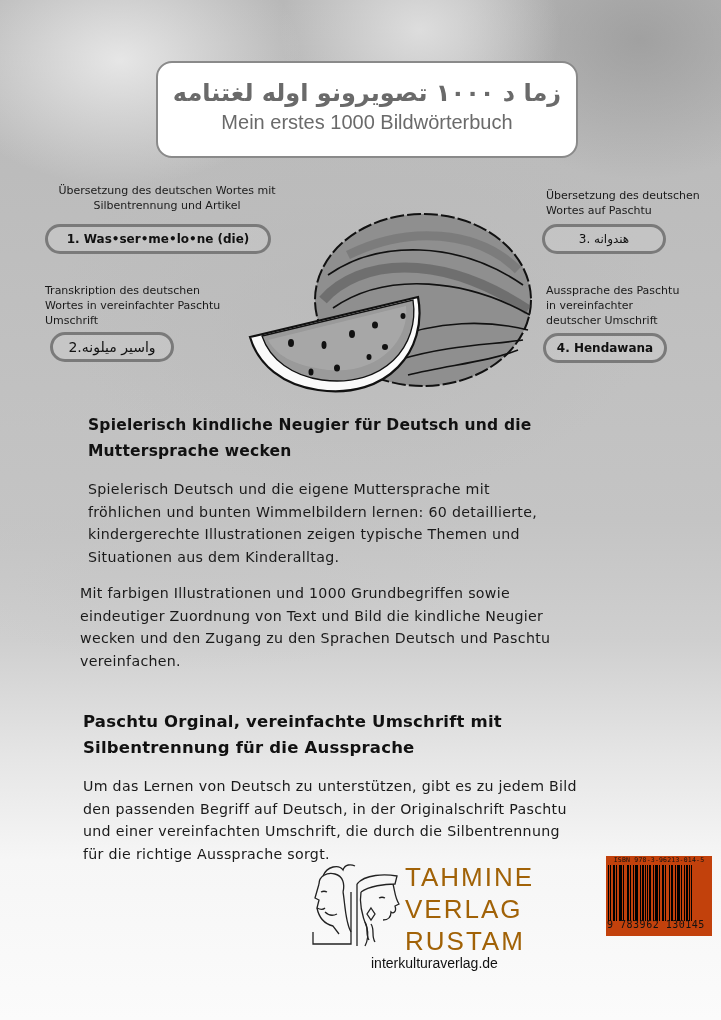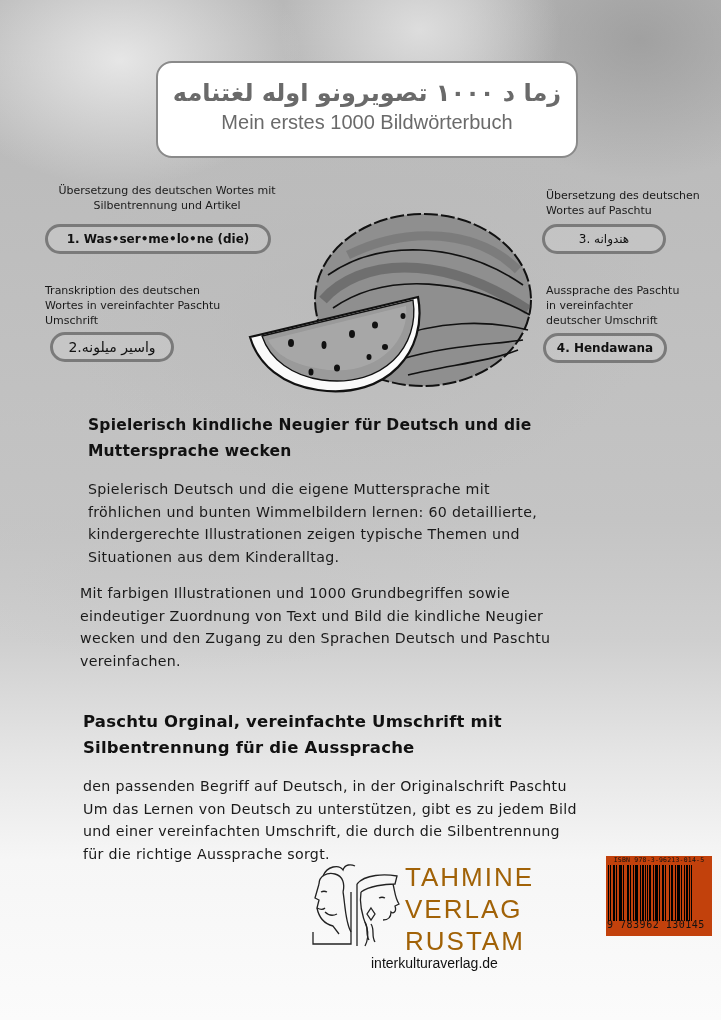--- a/index.html
+++ b/index.html
@@ -191,22 +191,22 @@
     <div>vereinfachen.</div>
   </div>
 </div>
 
 <div class="abs" style="left:83px; top:709px; width:635px;">
   <div class="h-bold big">
     <div>Paschtu Orginal, vereinfachte Umschrift mit</div>
     <div>Silbentrennung für die Aussprache</div>
   </div>
   <div class="para" style="margin-top:14px;">
+    <div>Um das Lernen von Deutsch zu unterstützen, gibt es zu jedem Bild</div>
     <div>den passenden Begriff auf Deutsch, in der Originalschrift Paschtu</div>
-    <div>Um das Lernen von Deutsch zu unterstützen, gibt es zu jedem Bild</div>
     <div>und einer vereinfachten Umschrift, die durch die Silbentrennung</div>
     <div>für die richtige Aussprache sorgt.</div>
   </div>
 </div>
 
 <div class="abs" style="left:305px; top:862px; width:100px; height:86px;">
   <svg width="100" height="86" viewBox="0 0 100 86" fill="none" stroke="#222" stroke-width="1.3">
 
     <path d="M18 14 C 22 4, 34 2, 38 8 C 40 2, 46 2, 50 4"></path>
     <path d="M14 22 C 14 14, 22 10, 30 12 C 38 14, 40 22, 38 30"></path>

